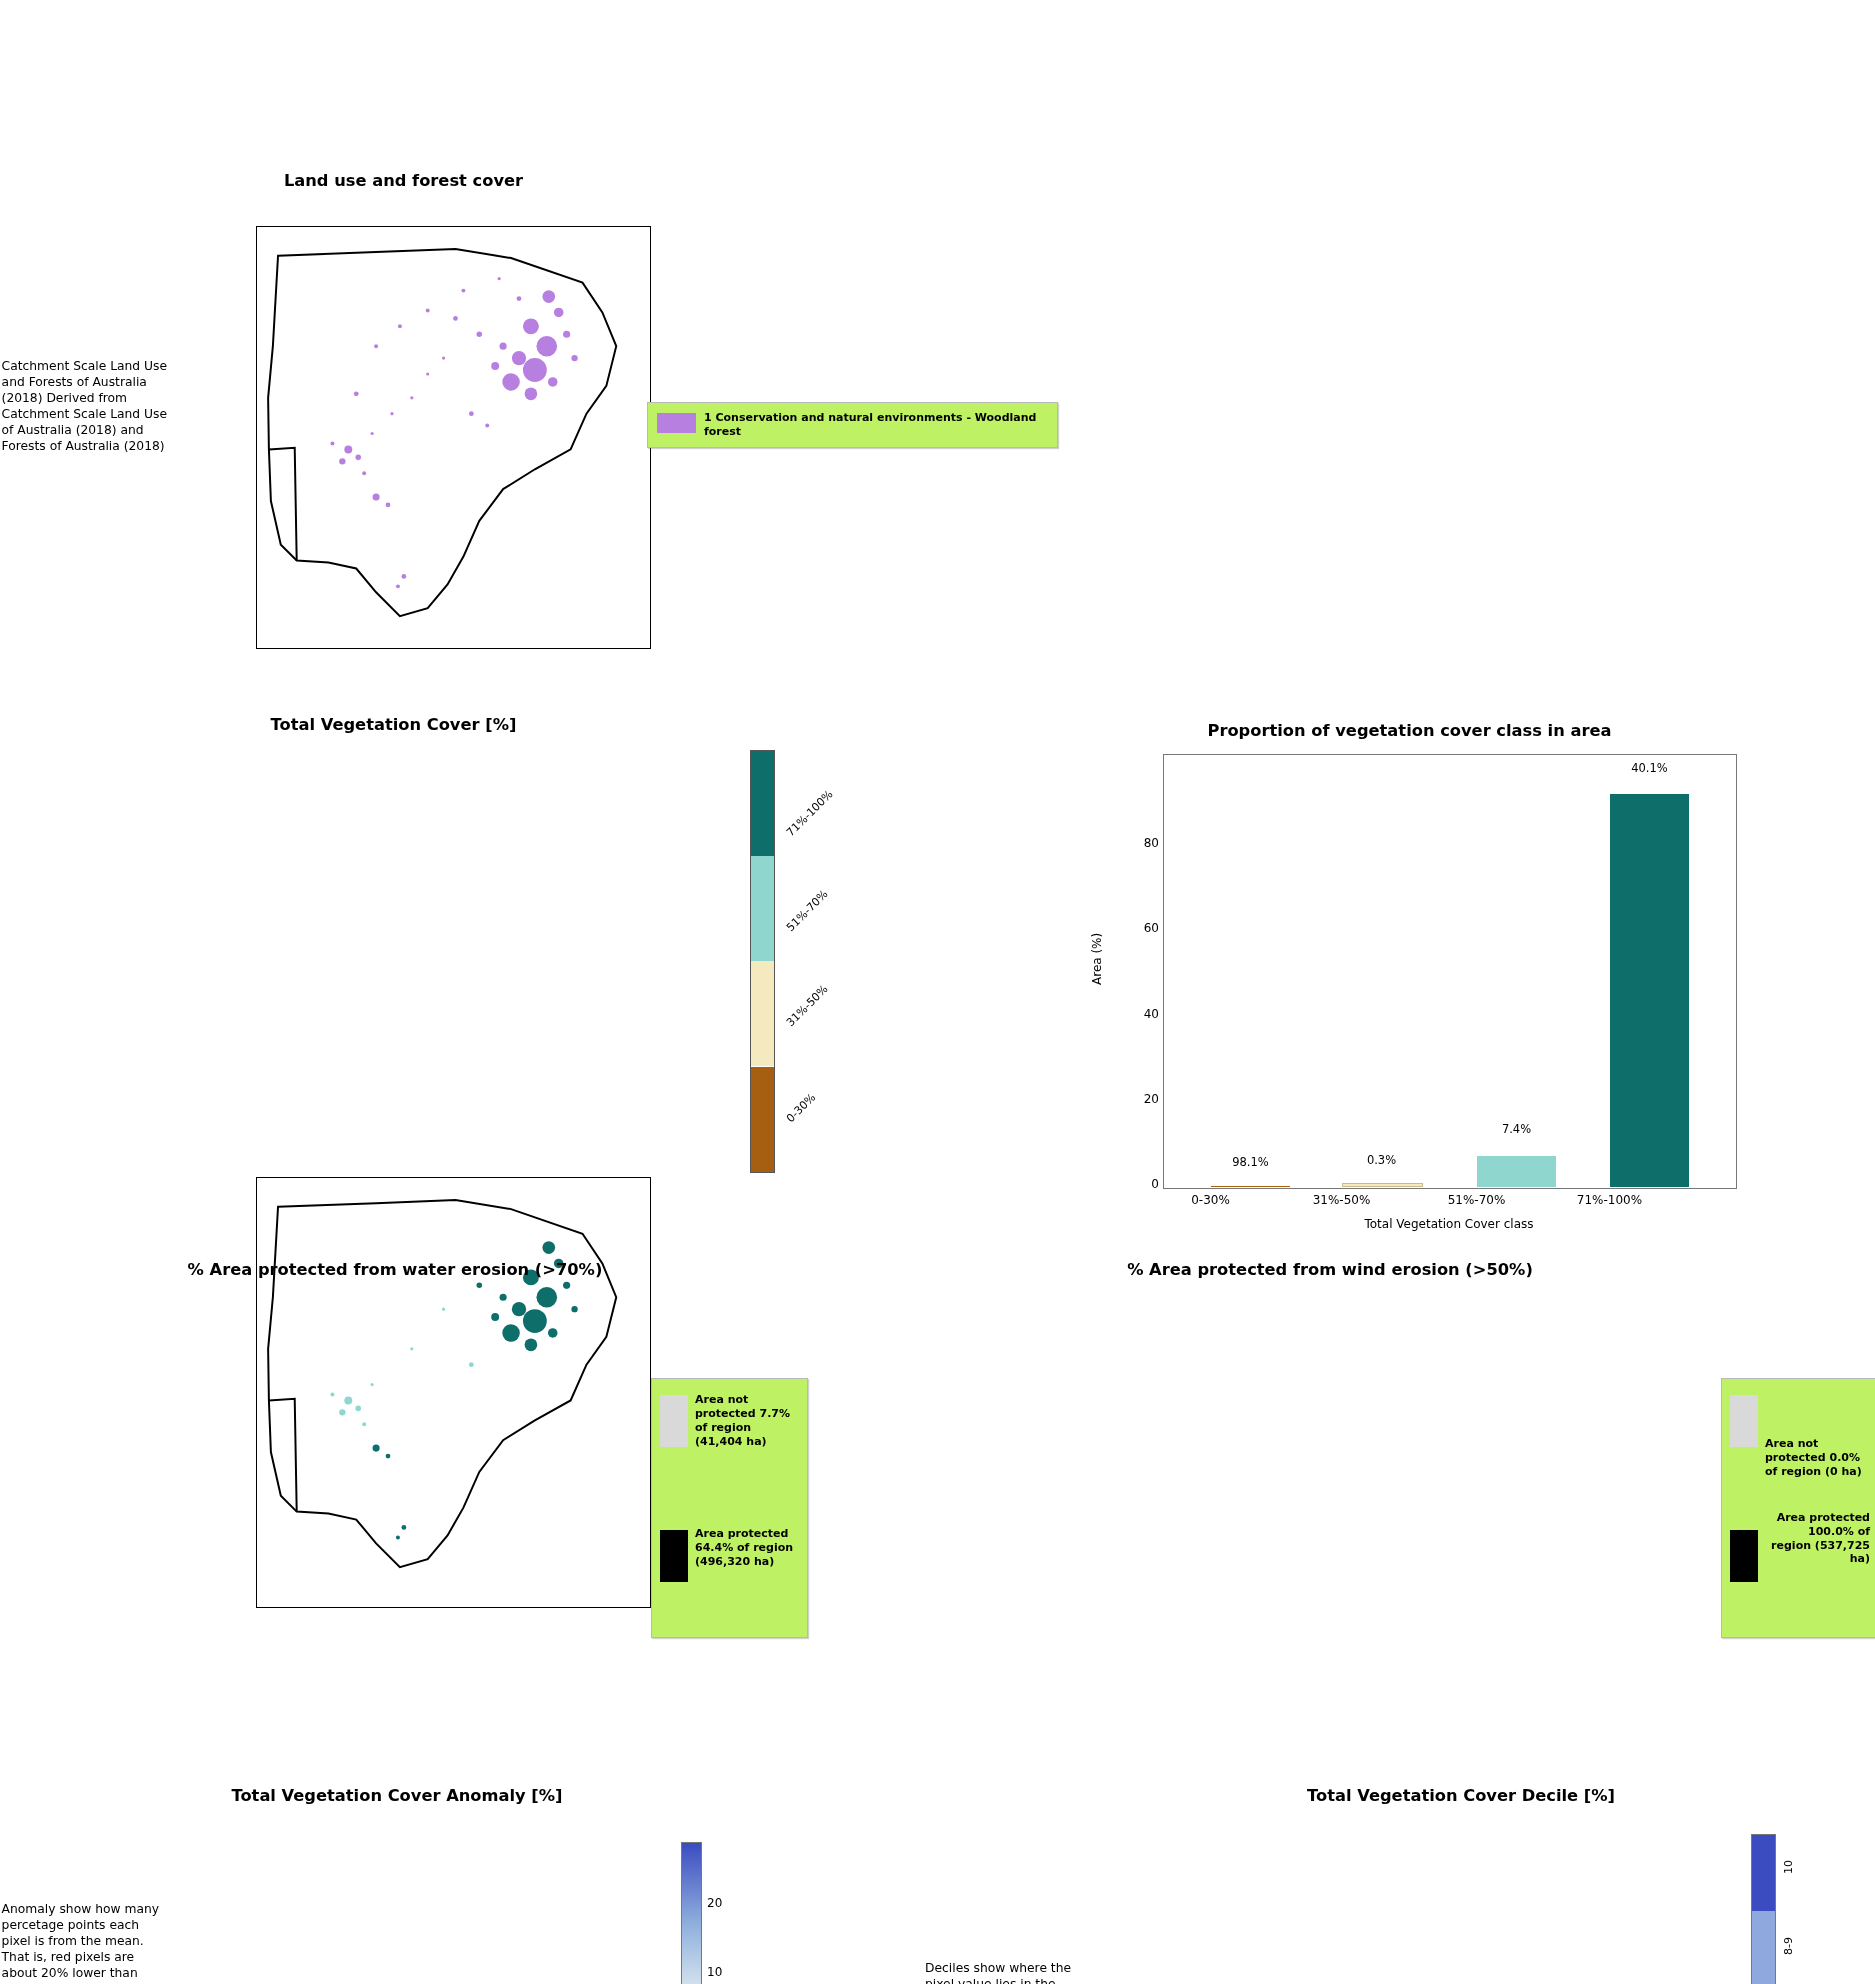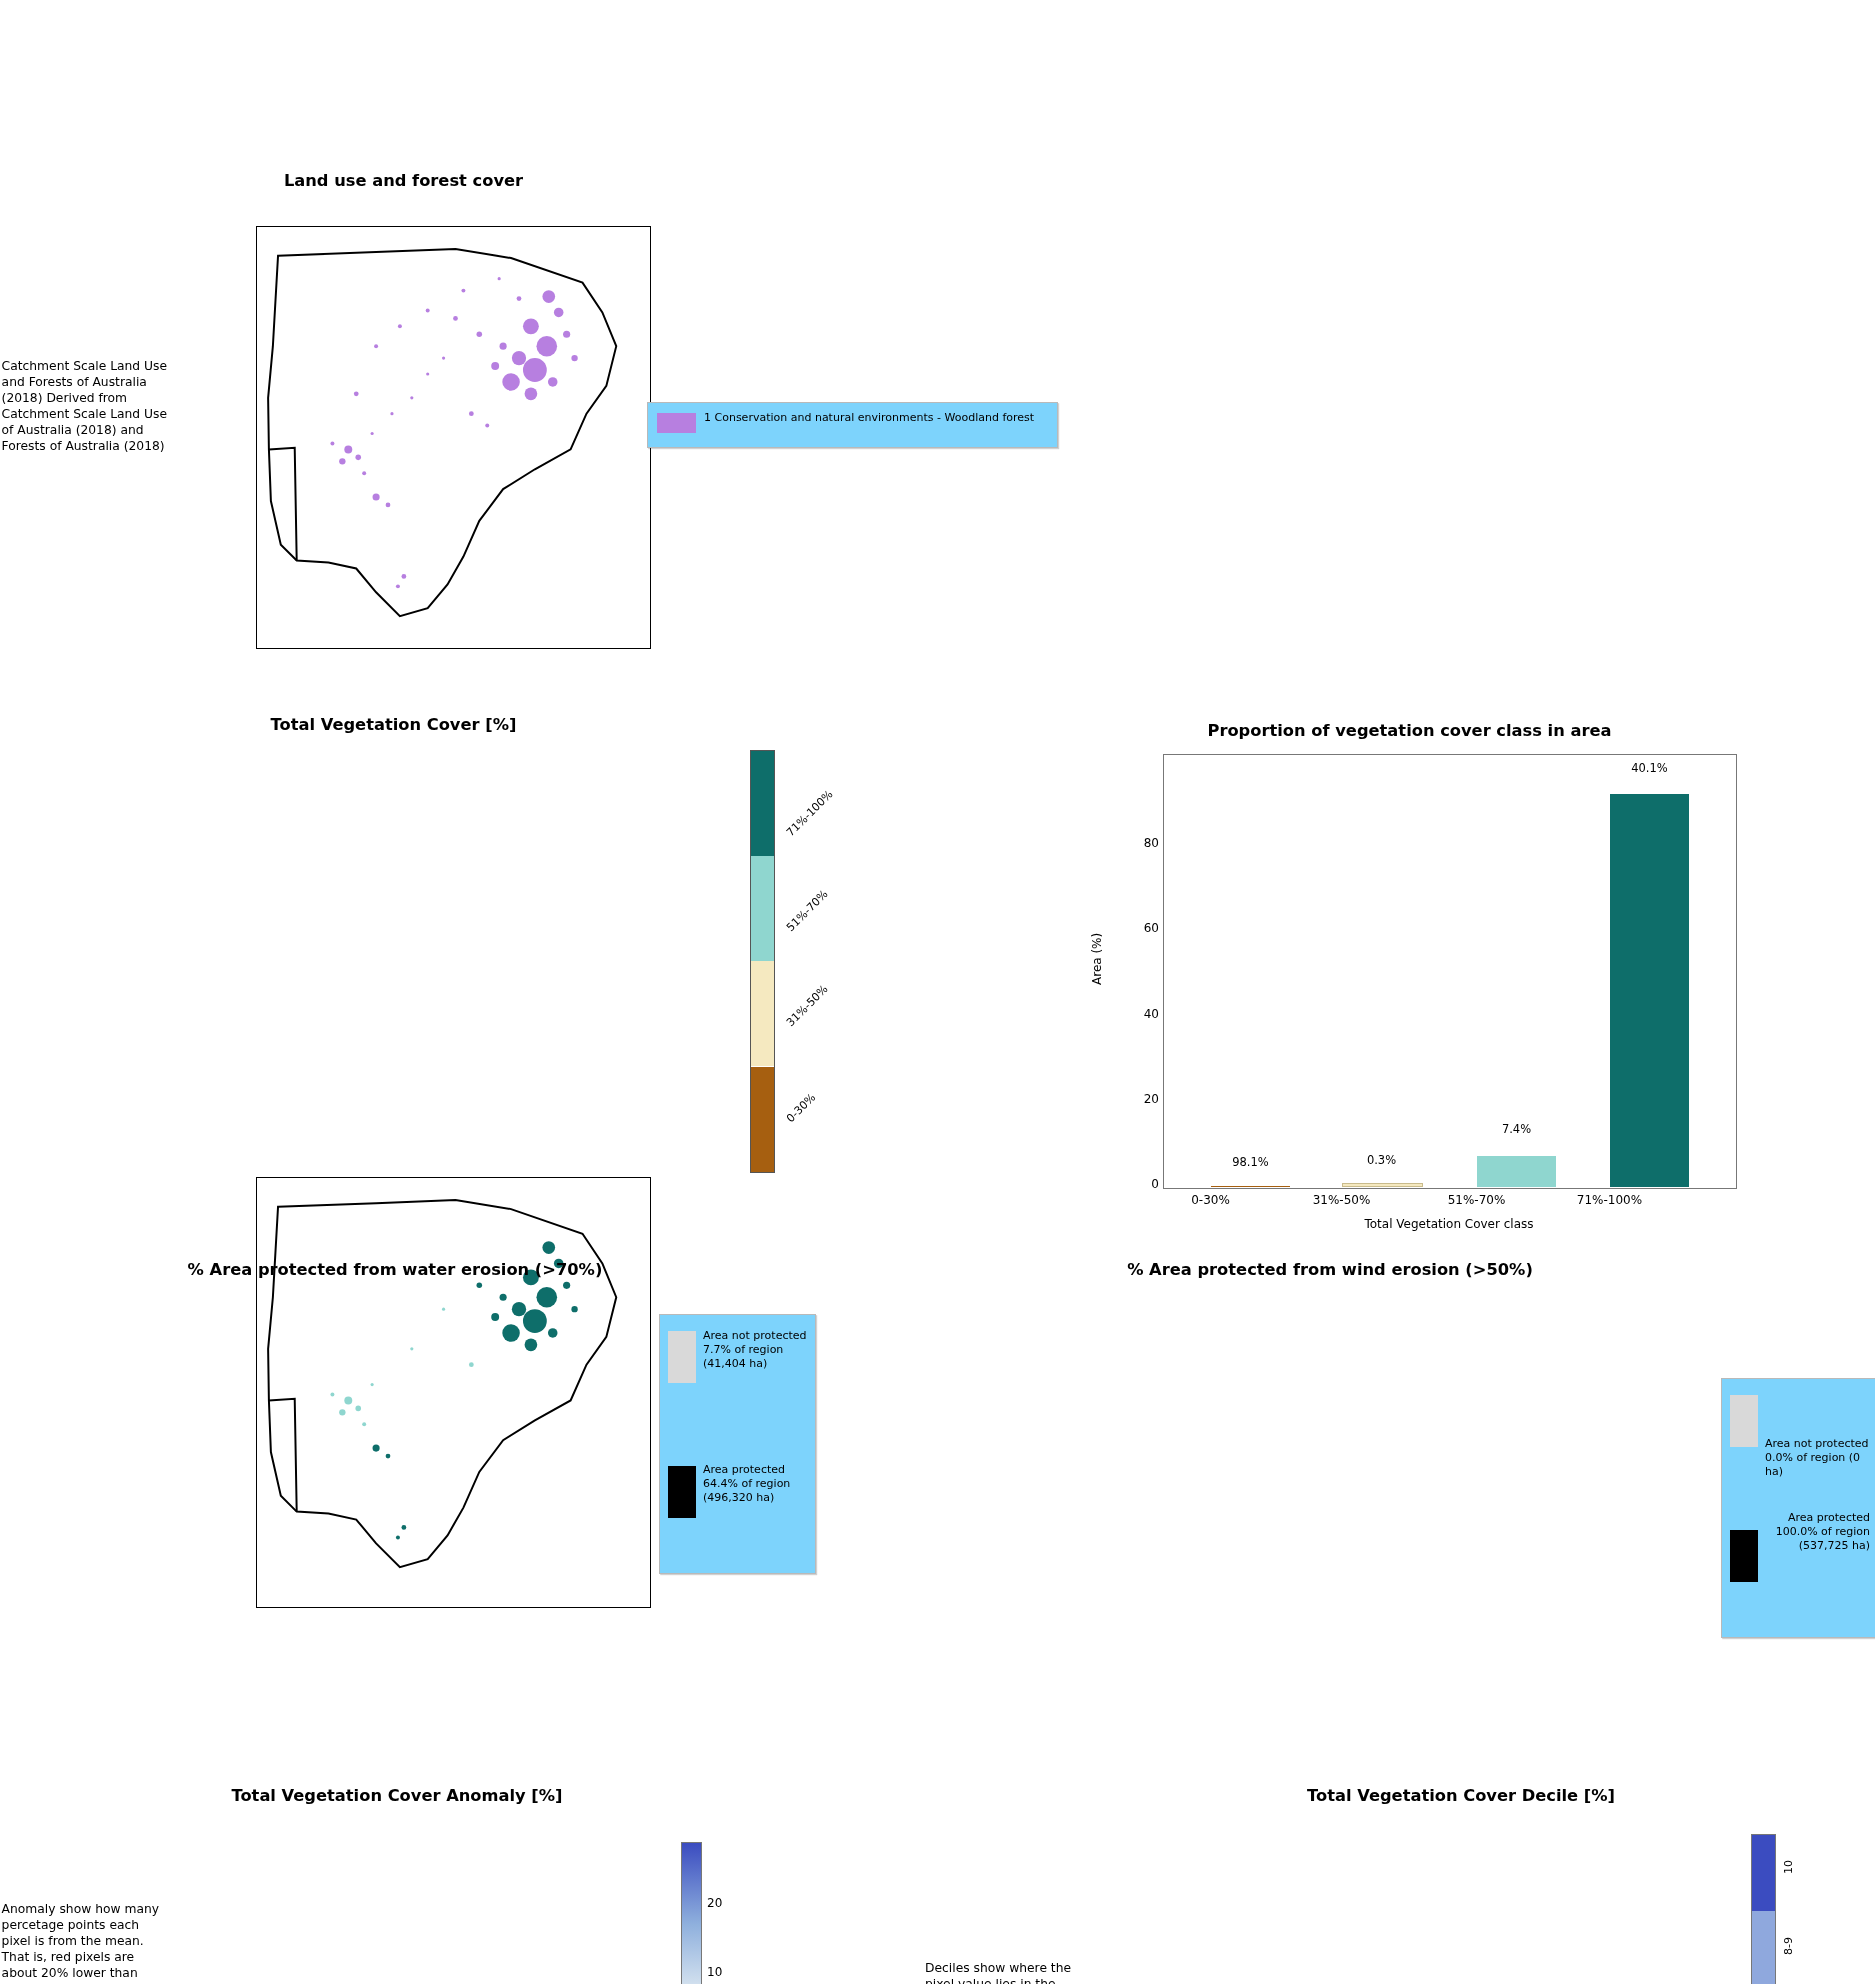--- a/index.html
+++ b/index.html
@@ -8,21 +8,21 @@
   .abs{position:absolute;}
 
   .page-title{left:28px;top:4px;font-size:24.6px;font-weight:bold;letter-spacing:0.1px;}
 
   .panel-title{font-size:16.3px;font-weight:bold;text-align:center;}
 
   .mapbox{border:1.2px solid #000;background:#fff;position:relative;overflow:hidden;}
 
   .sidenote{font-size:12.3px;line-height:1.30;color:#000;}
 
-  .legend-box{border:0.8px solid #b9b9b9;background:#7dd3fc;box-shadow:1.2px 1.2px 0 rgba(0,0,0,0.18);}
+  .legend-box{border:0.8px solid #b9b9b9;background:#bef264;box-shadow:1.2px 1.2px 0 rgba(0,0,0,0.18);font-weight:bold;}
   .legend-text{font-size:11px;line-height:1.25;}
 
   .cbar-label{font-size:11px;white-space:nowrap;transform-origin:left top;}
   .axis-txt{font-size:12px;}
   .bar{position:absolute;bottom:0;}
   .bar-lab{position:absolute;font-size:11.5px;text-align:center;}
 </style>
 </head>
 <body>
 
@@ -163,21 +163,21 @@
 
   <div class="abs axis-txt" style="left:1171px;top:1193px;width:79px;text-align:center;">0-30%</div>
   <div class="abs axis-txt" style="left:1302px;top:1193px;width:79px;text-align:center;">31%-50%</div>
   <div class="abs axis-txt" style="left:1437px;top:1193px;width:79px;text-align:center;">51%-70%</div>
   <div class="abs axis-txt" style="left:1570px;top:1193px;width:79px;text-align:center;">71%-100%</div>
 
   <div class="abs axis-txt" style="left:1163px;top:1217px;width:572px;text-align:center;">Total Vegetation Cover class</div>
 
   <div class="abs panel-title" style="left:131px;top:1260px;width:528px;">% Area protected from water erosion (&gt;70%)</div>
 
-  <div class="abs legend-box" style="left:651px;top:1314px;width:155px;height:258px;margin-left:8px;">
+  <div class="abs legend-box" style="left:651px;top:1378px;width:155px;height:258px;">
     <div class="abs" style="left:8px;top:16px;width:28px;height:52px;background:#d9d9d9;"></div>
     <div class="abs legend-text" style="left:43px;top:14.3px;width:105px;">Area not protected 7.7% of region (41,404 ha)</div>
     <div class="abs" style="left:8px;top:151px;width:28px;height:52px;background:#000;"></div>
     <div class="abs legend-text" style="left:43px;top:148px;width:105px;">Area protected 64.4% of region (496,320 ha)</div>
   </div>
 
   <div class="abs panel-title" style="left:1052px;top:1260px;width:556px;">% Area protected from wind erosion (&gt;50%)</div>
 
   <div class="abs legend-box" style="left:1721px;top:1378px;width:155px;height:258px;">
     <div class="abs" style="left:8px;top:16px;width:28px;height:52px;background:#d9d9d9;"></div>

